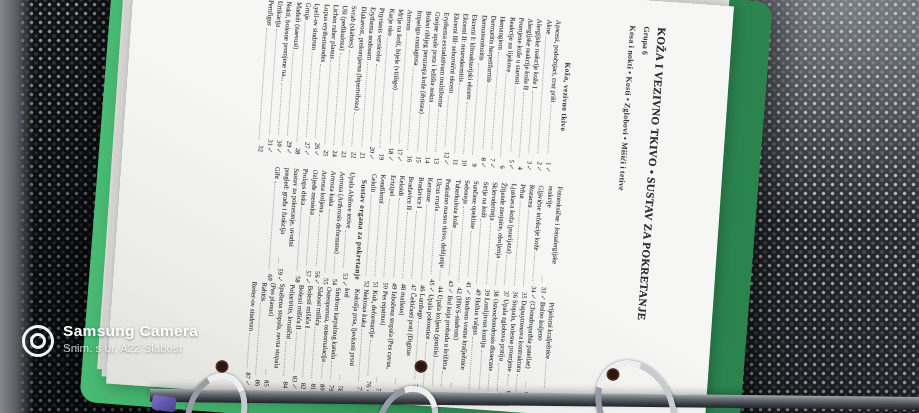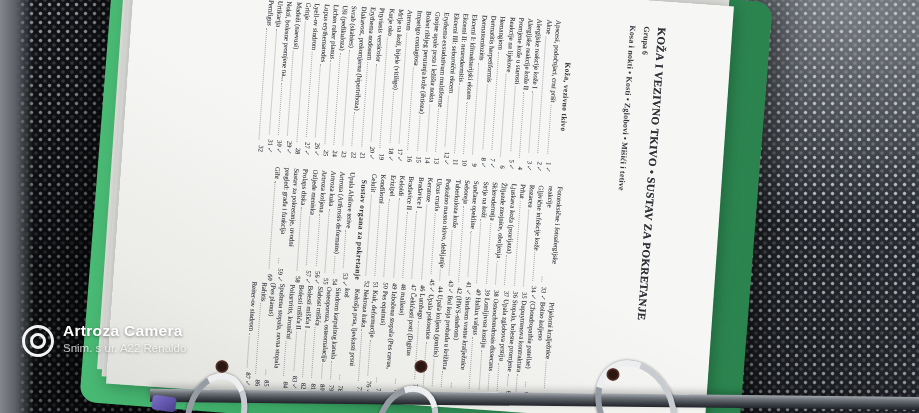--- a/index.html
+++ b/index.html
@@ -582,18 +582,18 @@
   <div class="ring ring2"></div>
   <div class="ring ring3"></div>
   <div class="hole" style="left:215px;top:360px;"></div>
   <div class="hole" style="left:414px;top:360px;"></div>
   <div class="hole" style="left:606px;top:368px;"></div>
   <div class="clip"></div>
 
   <div class="watermark">
     <div class="cam-icon"></div>
     <div class="wm-text">
-      <div class="wm-line1">Artroza Camera</div>
-      <div class="wm-line2">Snim. s ur. A22 Renaldo</div>
+      <div class="wm-line1">Samsung Camera</div>
+      <div class="wm-line2">Snim. s ur. A22 Slabost</div>
     </div>
   </div>
 
 </div>
 
 </body></html>

